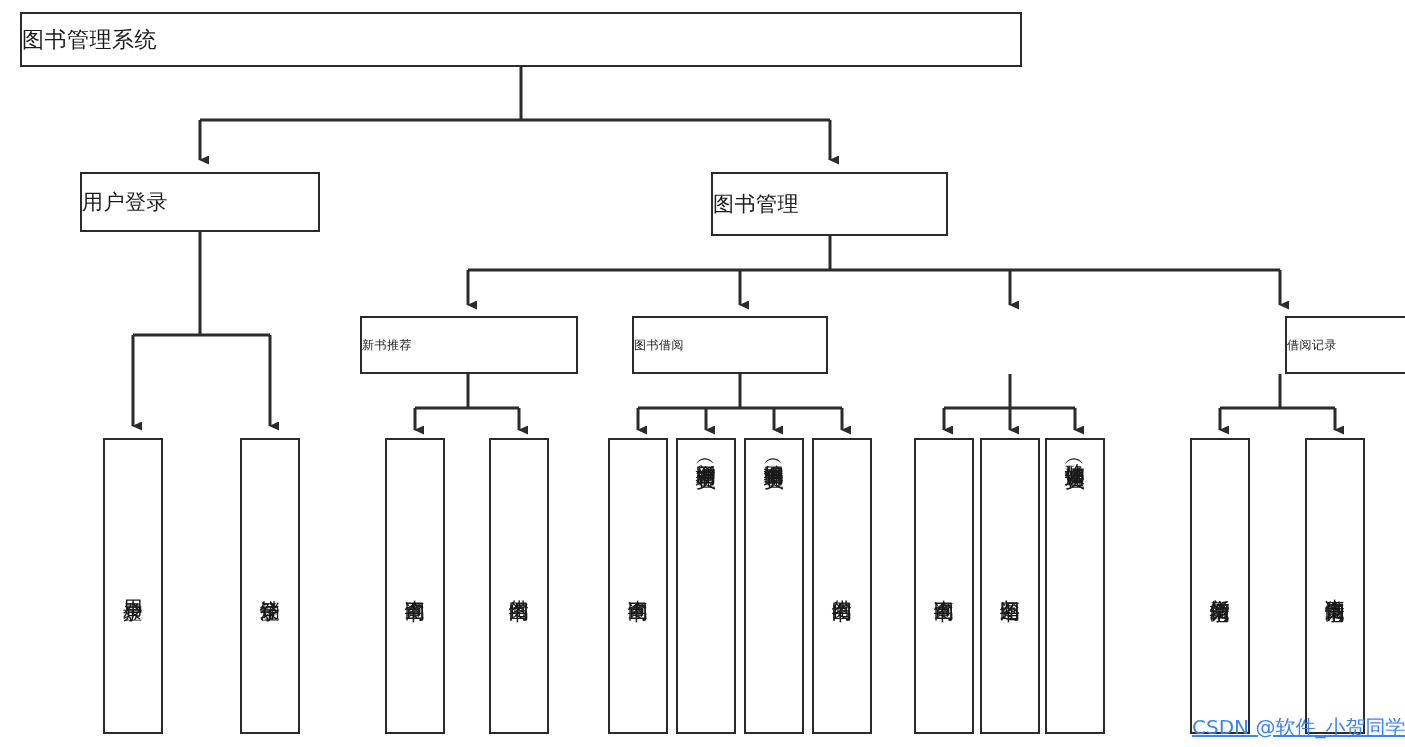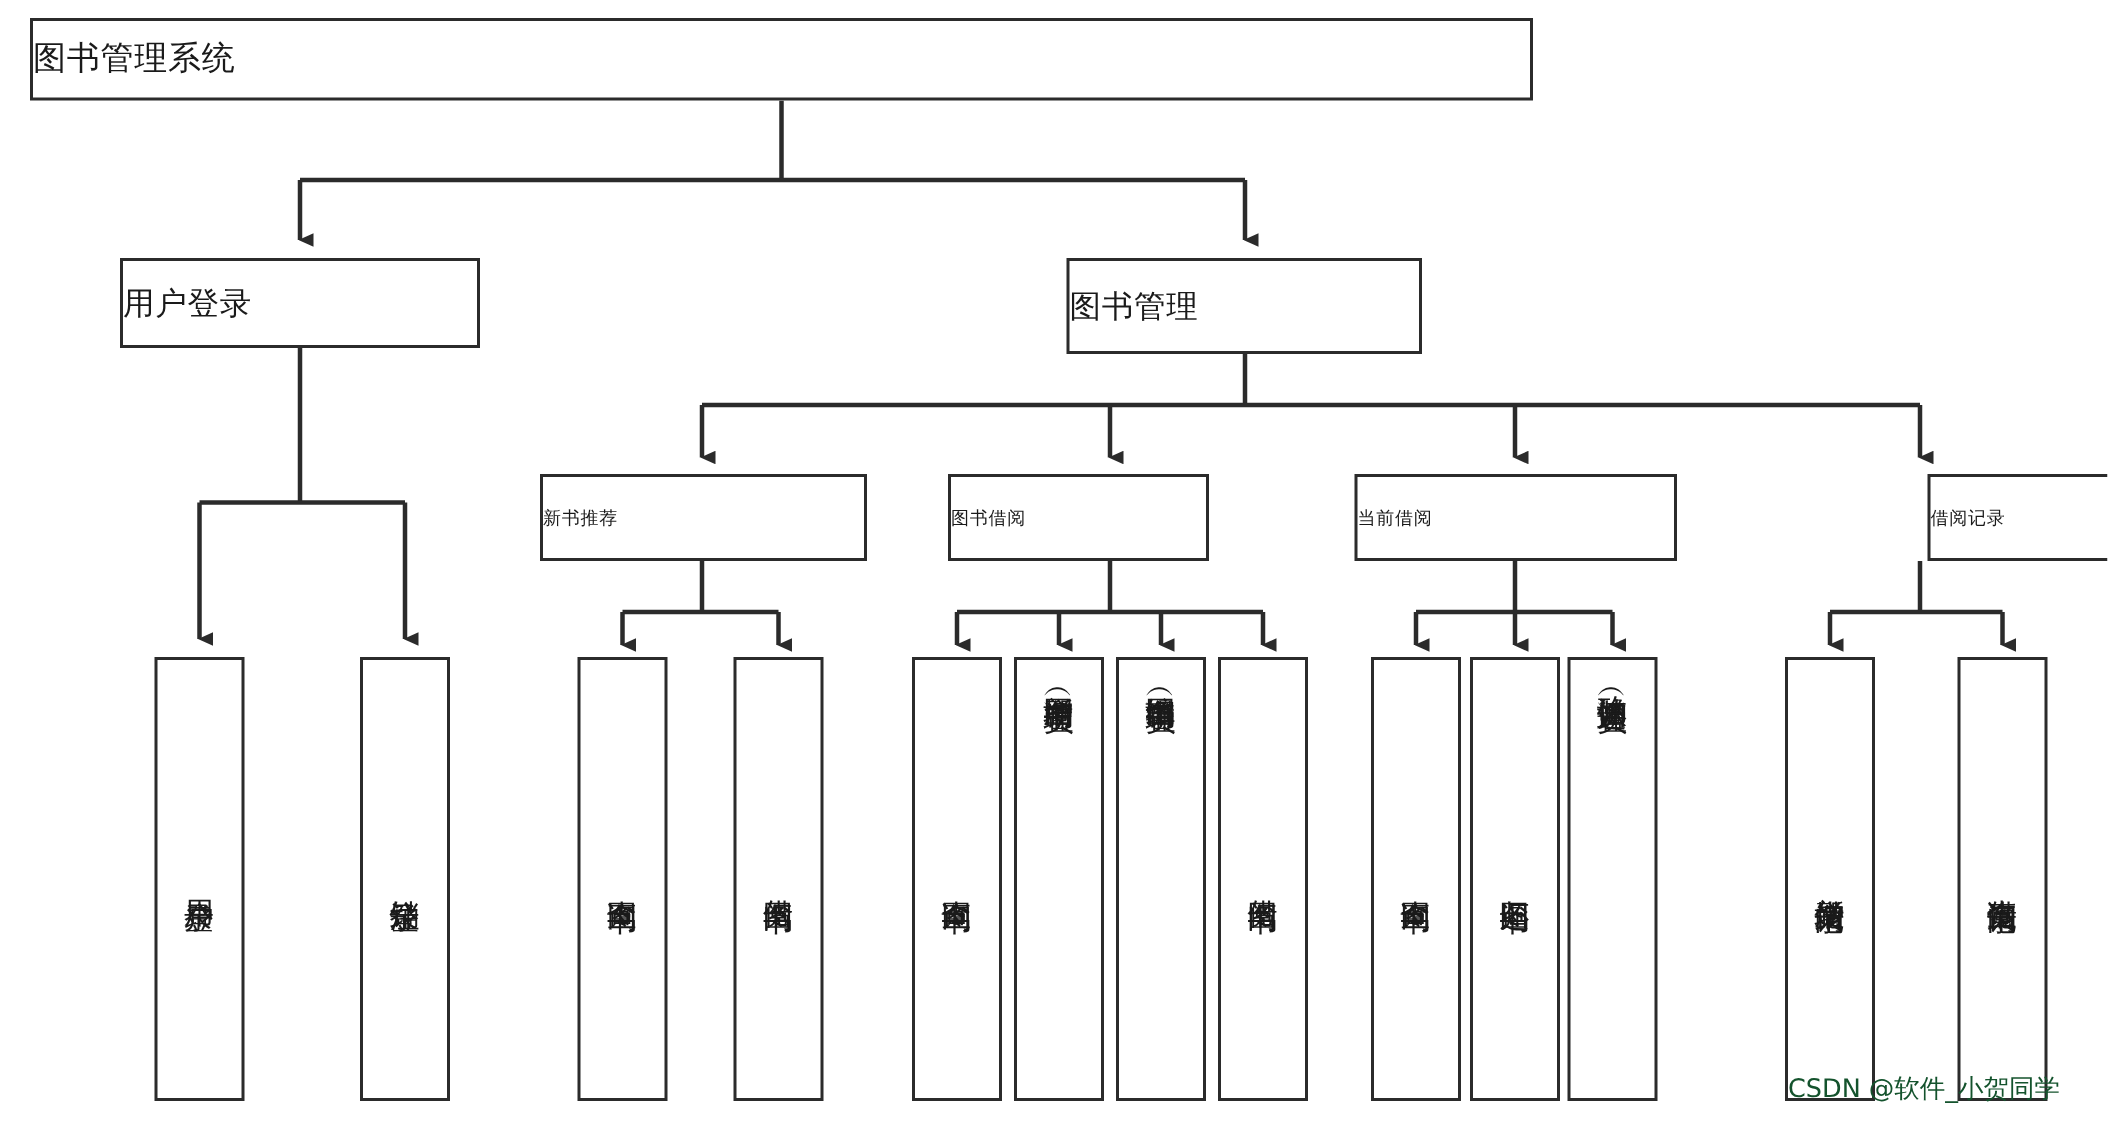--- a/index.html
+++ b/index.html
@@ -59,24 +59,25 @@
     letter-spacing: 1px;
   }
   .node.leaf.center-text {
     align-items: center;
     padding-top: 0;
   }
   .watermark {
     position: absolute;
     left: 1192px;
     top: 714px;
-    font-size: 17px;
-    color: #14532d;
+    font-size: 20px;
+    color: #3b82f6;
     white-space: nowrap;
     z-index: 3;
+    text-decoration: underline;
   }
 </style>
 </head>
 <body>
 
 <div id="diagram-root">
 
   <svg id="edge-layer" viewBox="0 0 1405 747" xmlns="http://www.w3.org/2000/svg">
     <defs>
       <marker id="arrowhead" markerWidth="9" markerHeight="10" refX="4.5" refY="9" orient="auto" markerUnits="userSpaceOnUse">
@@ -134,25 +135,22 @@
   <div class="node level2" style="left:80px; top:172px; width:240px; height:60px;">
     <span class="node-label">用户登录</span>
   </div>
   <div class="node level2" style="left:711px; top:172px; width:237px; height:64px;">
     <span class="node-label">图书管理</span>
   </div>
 
   <div class="node level3" style="left:360px; top:316px; width:218px; height:58px;">
     <span class="node-label">新书推荐</span>
   </div>
-  <div class="node level3" style="left:632px; top:316px; width:174px; height:58px;">
+  <div class="node level3" style="left:632px; top:316px; width:196px; height:58px;">
     <span class="node-label">图书借阅</span>
-  </div>
-  <div class="node level3" style="left:903px; top:316px; width:215px; height:58px;">
-    <span class="node-label">当前借阅</span>
   </div>
   <div class="node level3" style="left:1240px; top:316px; width:218px; height:58px;margin-left:45px;">
     <span class="node-label">借阅记录</span>
   </div>
 
   <div class="node leaf center-text" style="left:103px; top:438px; width:60px; height:296px;">
     <span class="node-label">用户登录</span>
   </div>
   <div class="node leaf center-text" style="left:240px; top:438px; width:60px; height:296px;">
     <span class="node-label">注销登录</span>

